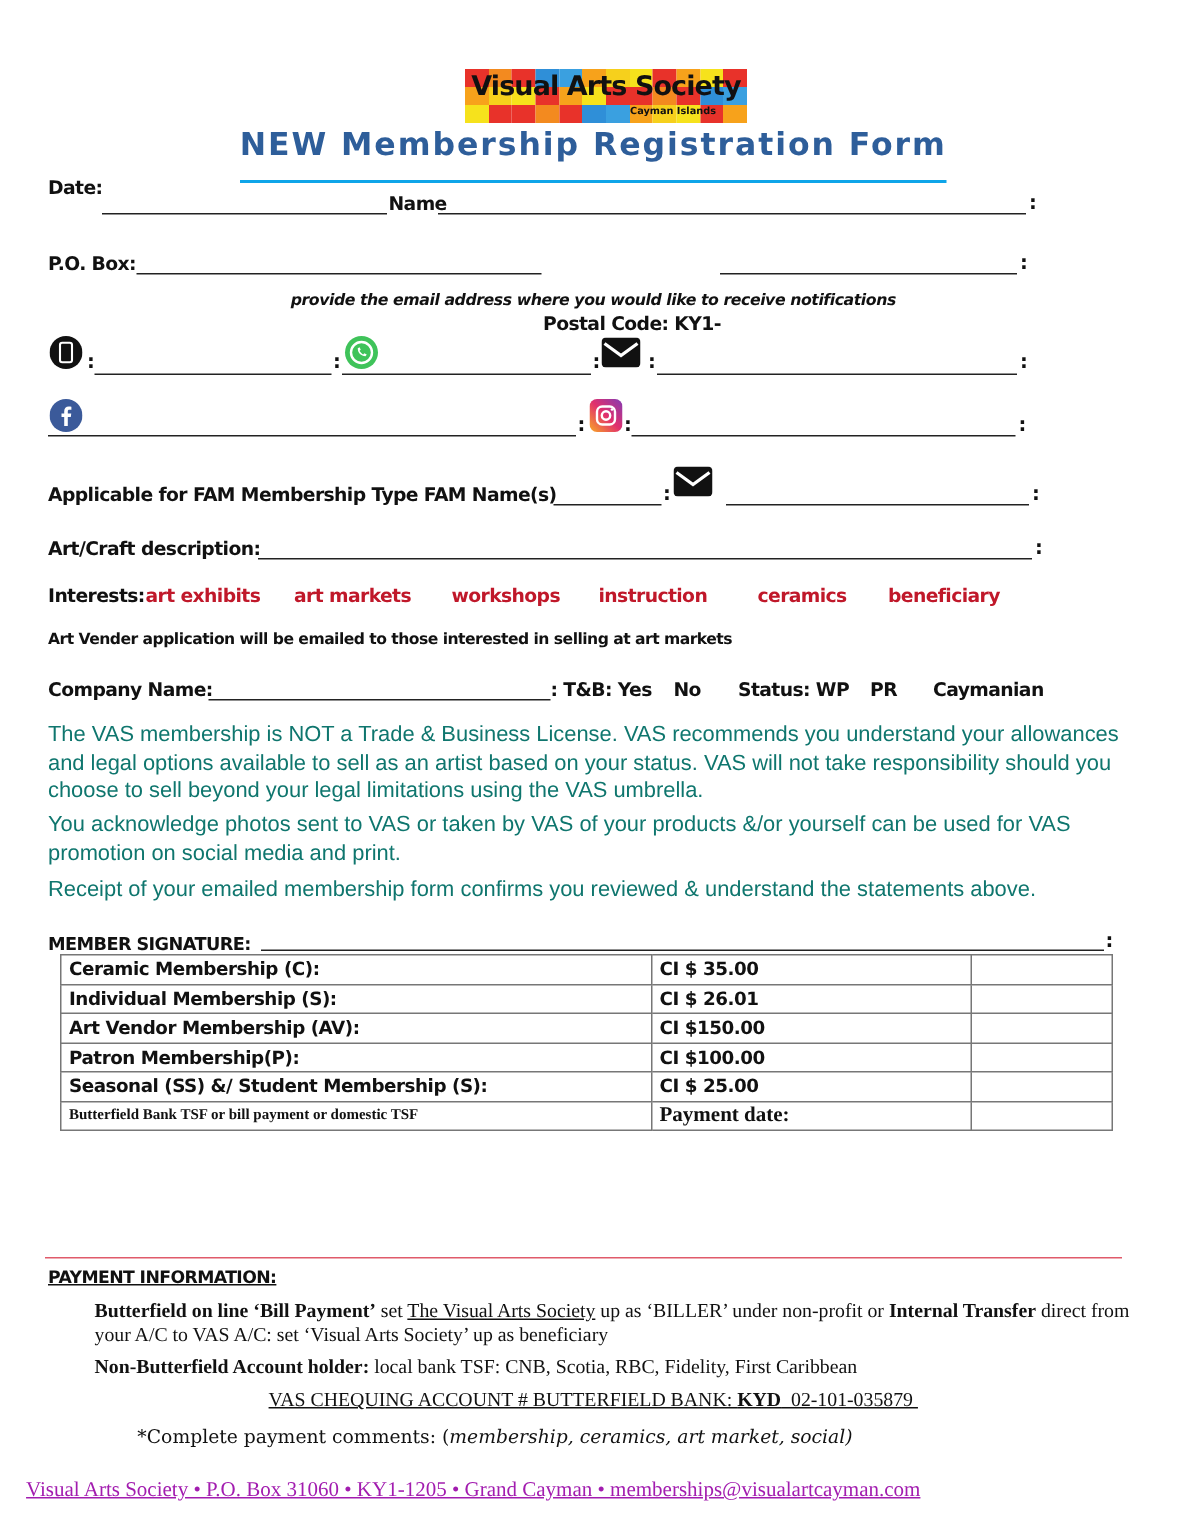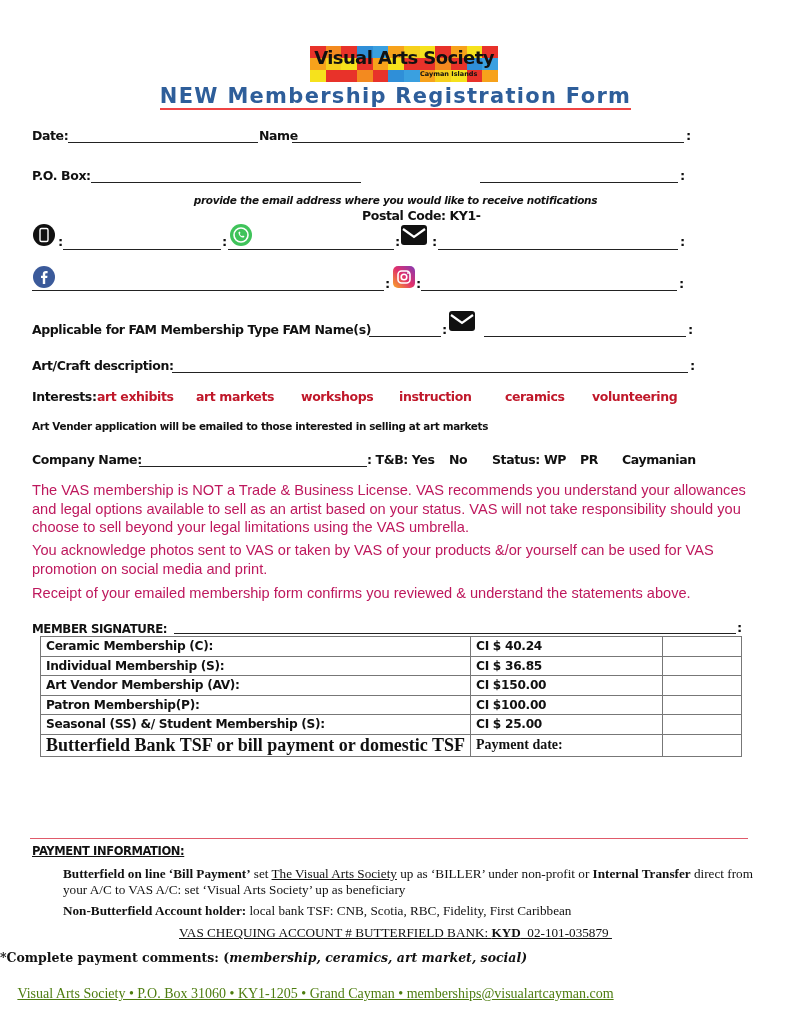--- a/index.html
+++ b/index.html
@@ -10,44 +10,44 @@
   .line { position: absolute; border-bottom: 1.3px solid #222; height: 1px; }
   .colon { position: absolute; font-weight: bold; font-size: 13px; font-family: "DejaVu Sans", sans-serif; }
 
   
   .logo { left: 310px; top: 46px; width: 188px; height: 36px; display: grid; grid-template-columns: repeat(12, 1fr); grid-template-rows: repeat(3,1fr); overflow: hidden; }
   .logo span { display: block; }
   .logo-text { position: absolute; left: 310px; top: 46px; width: 188px; text-align: center; font-family: "DejaVu Sans", sans-serif; font-weight: bold; font-size: 18px; color: #111; letter-spacing: -0.6px; line-height: 24px; }
   .logo-sub { position: absolute; left: 420px; top: 70px; font-family: "DejaVu Sans", sans-serif; font-weight: bold; font-size: 6.5px; color: #111; }
 
   .title { left: 0; width: 791px; top: 84px; text-align: center; font-family: "DejaVu Sans", sans-serif; font-weight: bold; font-size: 21px; color: #2e5e9a; letter-spacing: 1.3px; }
-  .title span { border-bottom: 2px solid #ef4444; padding-bottom: 0; }
+  .title span { border-bottom: 2px solid #0ea5e9; padding-bottom: 12px; }
 
   .note-ital { font-family: "DejaVu Sans", sans-serif; font-weight: bold; font-style: italic; font-size: 10.5px; letter-spacing: -0.3px; }
 
   .icon { position: absolute; width: 22px; height: 22px; }
   .interest { color: #c0182a; font-family: "DejaVu Sans", sans-serif; font-weight: bold; font-size: 12.5px; letter-spacing: -0.4px; position: absolute; }
-  .para { position: absolute; left: 32px; width: 730px; font-family: "Liberation Sans", sans-serif; font-size: 14.6px; line-height: 18.5px; color: #be185d; }
+  .para { position: absolute; left: 32px; width: 730px; font-family: "Liberation Sans", sans-serif; font-size: 14.6px; line-height: 18.5px; color: #0f766e; }
 
   
   table.pay { position: absolute; left: 40px; top: 636px; width: 702px; border-collapse: collapse; font-family: "DejaVu Sans", sans-serif; }
   table.pay td { border: 1px solid #777; font-size: 12.2px; font-weight: bold; padding: 0 5px; height: 19.5px; letter-spacing: -0.3px; white-space: nowrap; }
   table.pay td.c1 { width: 394px; }
   table.pay td.c2 { width: 214px; }
   table.pay td.c3 { width: 94px; }
   .pf-head { font-family: "DejaVu Sans", sans-serif; font-weight: 900; font-size: 14.5px; letter-spacing: 0.2px; }
   .serif { font-family: "Liberation Serif", serif !important; }
   tr.office td { background: #d9d9d9; }
   .revised { font-family: "Liberation Serif", serif; font-weight: normal !important; font-size: 11px !important; text-align: right; }
 
   .redline { position: absolute; left: 30px; width: 718px; top: 838px; border-top: 1.2px solid #e05a6a; }
 
   .pinfo { position: absolute; font-family: "Liberation Serif", serif; font-size: 13.2px; color: #111; line-height: 16px; }
   .pinfo b { font-weight: bold; }
-  .footer { position: absolute; left: 0; width: 631px; top: 986px; text-align: center; font-family: "Liberation Serif", serif; font-size: 14px; color: #4d7c0f; }
+  .footer { position: absolute; left: 0; width: 631px; top: 986px; text-align: center; font-family: "Liberation Serif", serif; font-size: 14px; color: #a21caf; }
   .footer span { text-decoration: underline; }
 </style>
 </head>
 <body>
 
 <div class="abs logo" id="logo-tiles">
     <span style="background: rgb(232, 50, 42);"></span>
     <span style="background: rgb(243, 138, 31);"></span>
     <span style="background: rgb(232, 50, 42);"></span>
     <span style="background: rgb(47, 143, 216);"></span>
@@ -82,21 +82,21 @@
     <span style="background: rgb(246, 208, 28);"></span>
     <span style="background: rgb(246, 226, 28);"></span>
     <span style="background: rgb(232, 50, 42);"></span>
     <span style="background: rgb(247, 162, 27);"></span>
   </div>
 <div class="logo-text">Visual Arts Society</div>
 <div class="logo-sub">Cayman Islands</div>
 
 <div class="abs title"><span>NEW Membership Registration Form</span></div>
 
-<div class="abs lbl" style="left:32px;top:128px;text-align:right;">Date:</div>
+<div class="abs lbl" style="left:32px;top:117px;text-align:right;">Date:</div>
 <div class="line" style="left:68px;top:142px;width:190px;"></div>
 <div class="abs lbl" style="left:259px;top:128px;">Name</div>
 <div class="line" style="left:292px;top:142px;width:392px;"></div>
 <div class="colon" style="left:686px;top:128px;">:</div>
 
 <div class="abs lbl" style="left:32px;top:168px;">P.O. Box:</div>
 <div class="line" style="left:91px;top:182px;width:270px;"></div>
 <div class="abs lbl" style="left:362px;top:168px;margin-top:40px;">Postal Code:  KY1-</div>
 <div class="line" style="left:480px;top:182px;width:198px;"></div>
 <div class="colon" style="left:680px;top:168px;">:</div>
@@ -173,21 +173,21 @@
 <div class="abs lbl" style="left:32px;top:358px;">Art/Craft description:</div>
 <div class="line" style="left:172px;top:372px;width:516px;"></div>
 <div class="colon" style="left:690px;top:358px;">:</div>
 
 <div class="abs lbl" style="left:32px;top:389px;">Interests:</div>
 <div class="interest" style="left:97px;top:389px;">art exhibits</div>
 <div class="interest" style="left:196px;top:389px;">art markets</div>
 <div class="interest" style="left:301px;top:389px;">workshops</div>
 <div class="interest" style="left:399px;top:389px;">instruction</div>
 <div class="interest" style="left:505px;top:389px;">ceramics</div>
-<div class="interest" style="left:592px;top:389px;">volunteering</div>
+<div class="interest" style="left:592px;top:389px;">beneficiary</div>
 
 <div class="abs" style="left:32px;top:420px;font-family:'DejaVu Sans',sans-serif;font-weight:bold;font-size:10.4px;letter-spacing:-0.35px;">Art Vender application will be emailed to those interested in selling at art markets</div>
 
 <div class="abs lbl" style="left:32px;top:452px;">Company Name:</div>
 <div class="line" style="left:139px;top:466px;width:228px;"></div>
 <div class="abs lbl" style="left:367px;top:452px;">: T&amp;B: Yes</div>
 <div class="abs lbl" style="left:449px;top:452px;">No</div>
 <div class="abs lbl" style="left:492px;top:452px;">Status: WP</div>
 <div class="abs lbl" style="left:580px;top:452px;">PR</div>
 <div class="abs lbl" style="left:622px;top:452px;">Caymanian</div>
@@ -197,45 +197,45 @@
 <div class="para" style="top:584px;">Receipt of your emailed membership form confirms you reviewed &amp; understand the statements above.</div>
 
 <div class="abs lbl" style="left:32px;top:622px;font-size:11.8px;">MEMBER SIGNATURE:</div>
 <div class="line" style="left:174px;top:633px;width:562px;"></div>
 <div class="colon" style="left:737px;top:620px;">:</div>
 
 <table class="pay">
   <tbody>
   <tr>
     <td class="c1">Ceramic Membership (C):</td>
-    <td class="c2">CI $  40.24</td>
+    <td class="c2">CI $  35.00</td>
     <td class="c3"></td>
   </tr>
   <tr>
     <td class="c1">Individual Membership (S):</td>
-    <td class="c2">CI $  36.85</td>
+    <td class="c2">CI $  26.01</td>
     <td class="c3"></td>
   </tr>
   <tr>
     <td class="c1">Art Vendor Membership (AV):</td>
     <td class="c2">CI  $150.00</td>
     <td class="c3"></td>
   </tr>
   <tr>
     <td class="c1">Patron Membership(P):</td>
     <td class="c2">CI $100.00</td>
     <td class="c3"></td>
   </tr>
   <tr>
     <td class="c1">Seasonal (SS) &amp;/ Student Membership (S):</td>
     <td class="c2">CI $  25.00</td>
     <td class="c3"></td>
   </tr>
   <tr>
-    <td class="c1 serif" style="font-size:18px;letter-spacing:0;">Butterfield Bank TSF or bill payment or domestic TSF</td>
+    <td class="c1 serif" style="font-size:10px;letter-spacing:0;">Butterfield Bank TSF or bill payment or domestic TSF</td>
     <td class="c2 serif" style="font-size:14px;letter-spacing:0;">Payment date:</td>
     <td class="c3"></td>
   </tr>
 </tbody>
   </table>
 
 <div class="redline"></div>
 
 <div class="abs" style="left:32px;top:844px;font-family:'DejaVu Sans',sans-serif;font-weight:bold;font-size:11.5px;letter-spacing:-0.4px;text-decoration:underline;">PAYMENT INFORMATION:</div>
 
@@ -244,17 +244,17 @@
 </div>
 
 <div class="pinfo" style="left:63px;top:903px;width:690px;">
   <b>Non-Butterfield Account holder:</b><span> local bank TSF: CNB, Scotia, RBC, Fidelity, First Caribbean</span>
 </div>
 
 <div class="pinfo" style="left:0;width:791px;text-align:center;top:925px;">
   <span style="text-decoration:underline;white-space:pre;"><span>VAS CHEQUING ACCOUNT # BUTTERFIELD BANK: </span><b>KYD</b><span>  02-101-035879 </span></span>
 </div>
 
-<div class="pinfo" style="left:0;width:660px;text-align:left;top:950px;font-weight:bold;font-family:'DejaVu Serif',serif;font-size:12.5px;">
+<div class="pinfo" style="left:0;width:660px;text-align:center;top:950px;font-weight:normal;font-family:'DejaVu Serif',serif;font-size:12.5px;">
   <span>*Complete payment comments: (</span><i>membership, ceramics, art market, social)</i>
 </div>
 
 <div class="footer"><span>Visual Arts Society • P.O. Box 31060 • KY1-1205 • Grand Cayman • memberships@visualartcayman.com</span></div>
 
 </body></html>

